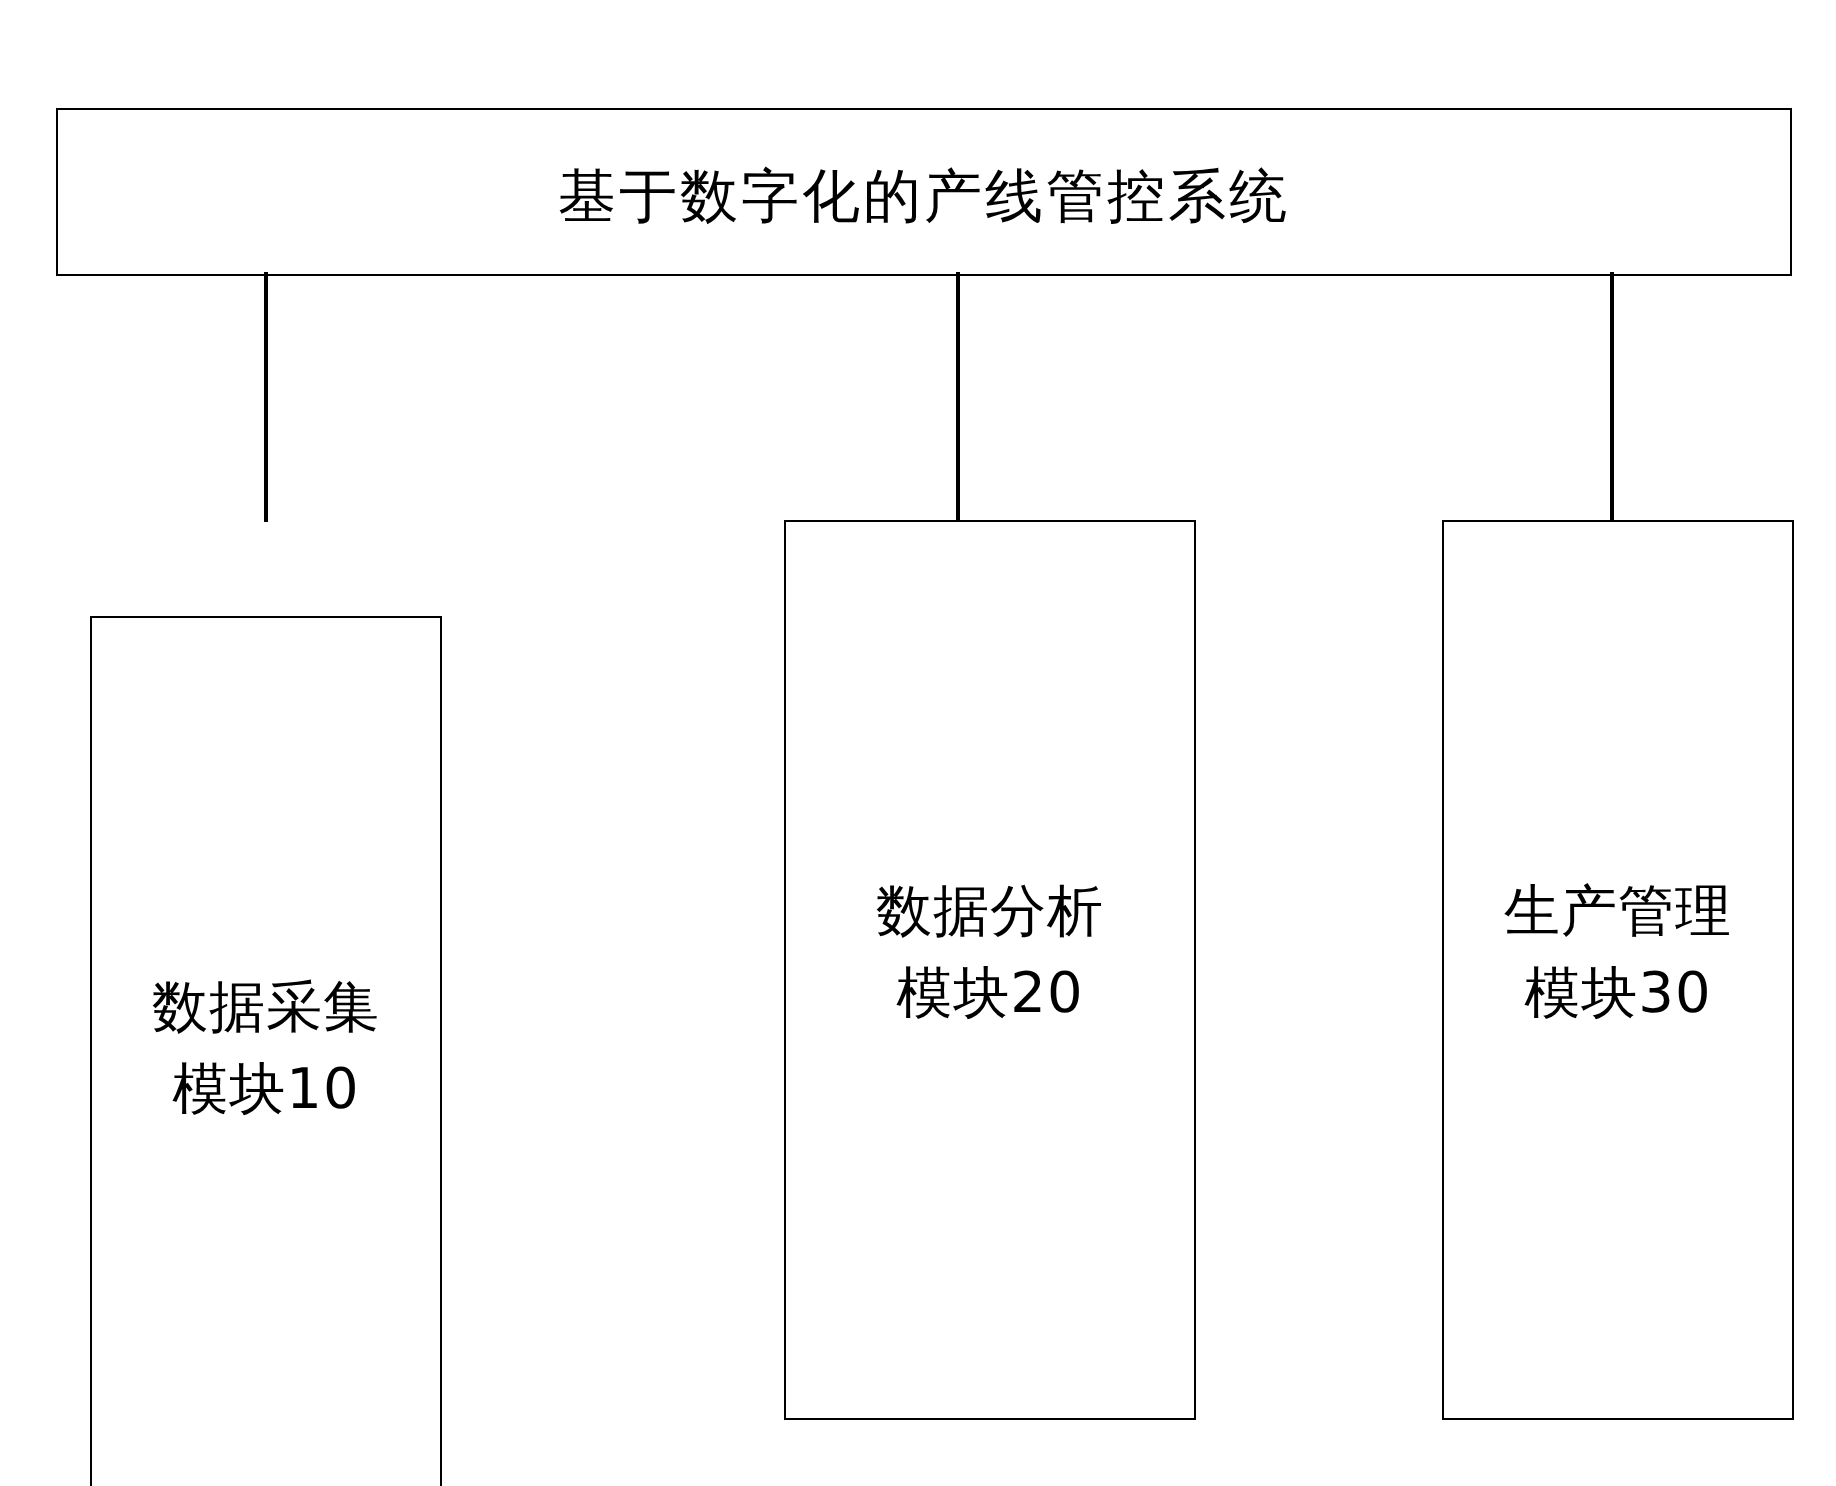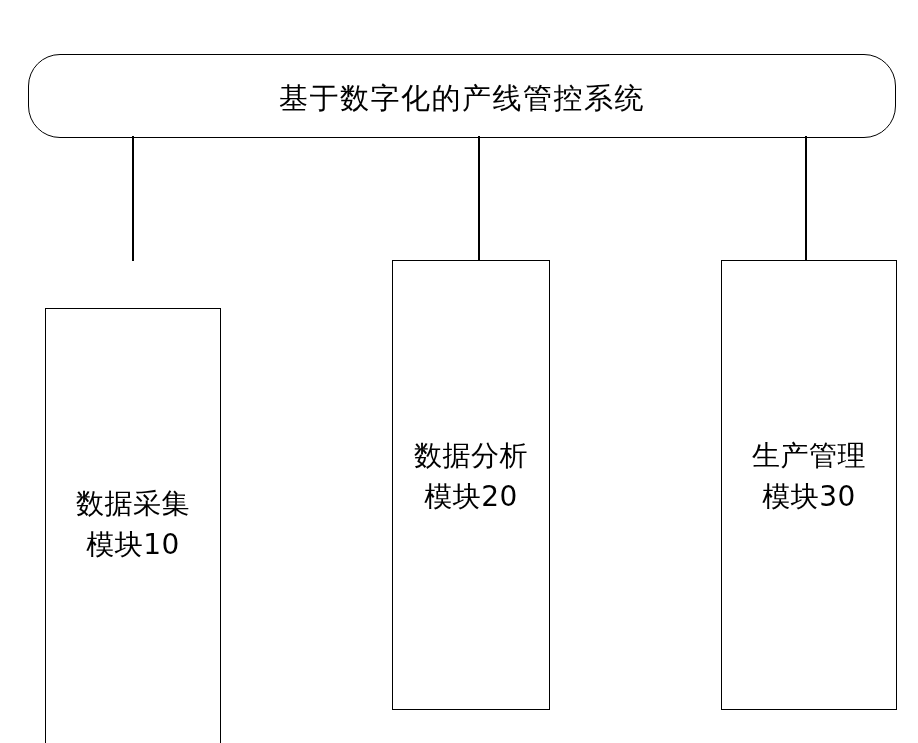--- a/index.html
+++ b/index.html
@@ -31,21 +31,20 @@
     justify-content: center;
     text-align: center;
   }
 
   
   #root-box {
     left: 28px;
     top: 54px;
     width: 868px;
     height: 84px;
-    border-radius: 32px;
   }
   #root-box .node-label {
     font-size: 29px;
     line-height: 1.15;
     letter-spacing: 1.5px;
     color: #000000;
     white-space: nowrap;
     padding-top: 6px;
   }
 
@@ -59,21 +58,21 @@
     font-size: 28px;
     line-height: 1.45;
     letter-spacing: 0.5px;
     color: #000000;
     width: 100%;
     margin-top: 175px;
     white-space: pre-line;
   }
 
   #module-box-0 { left: 45px;  width: 176px; margin-top: 48px; }
-  #module-box-1 { left: 392px; width: 158px; }
+  #module-box-1 { left: 392px; width: 206px; }
   #module-box-2 { left: 721px; width: 176px; justify-content: flex-end; }
 
   
   .connector {
     position: absolute;
     top: 136px;
     width: 1.6px;
     height: 125px;
     background: #000000;
   }

